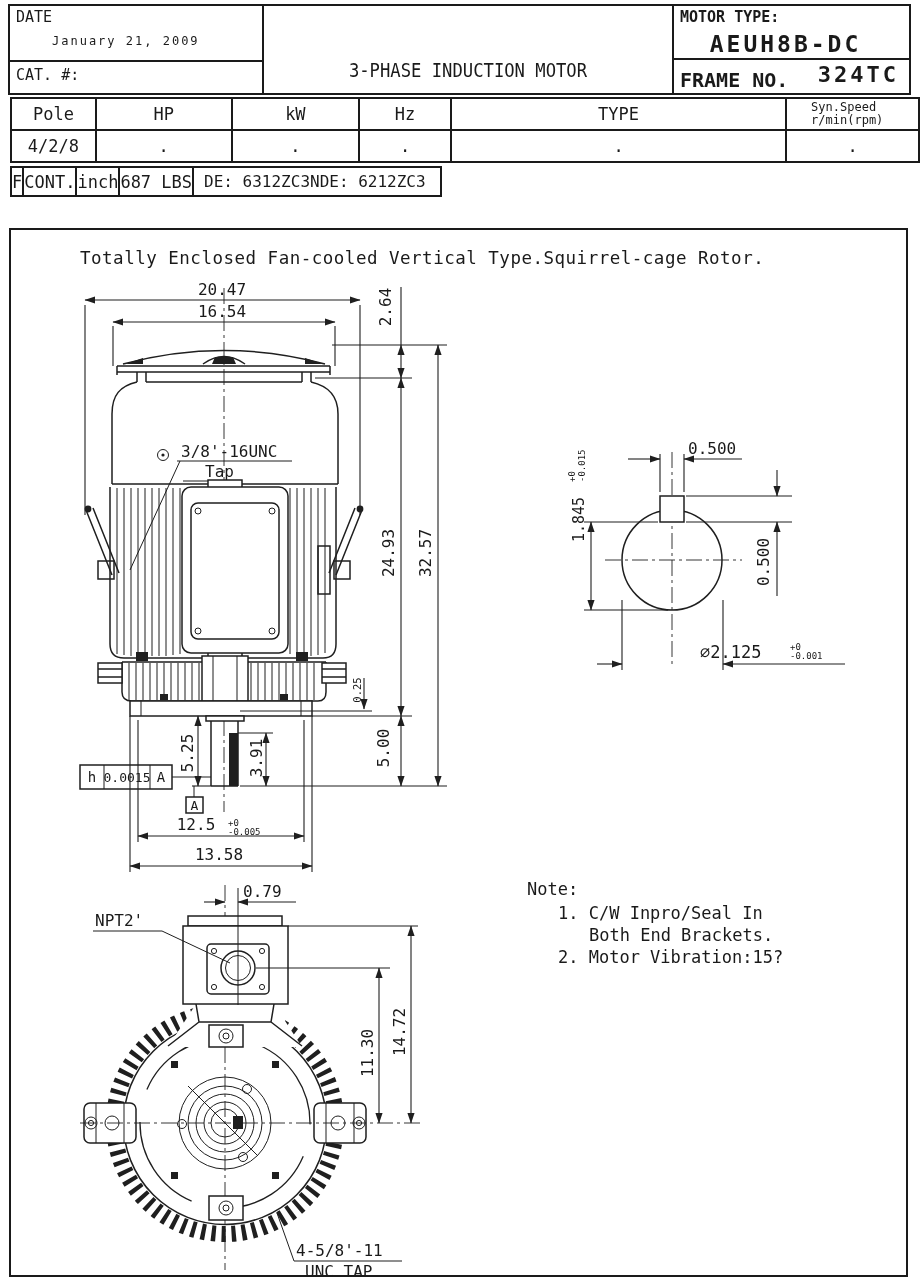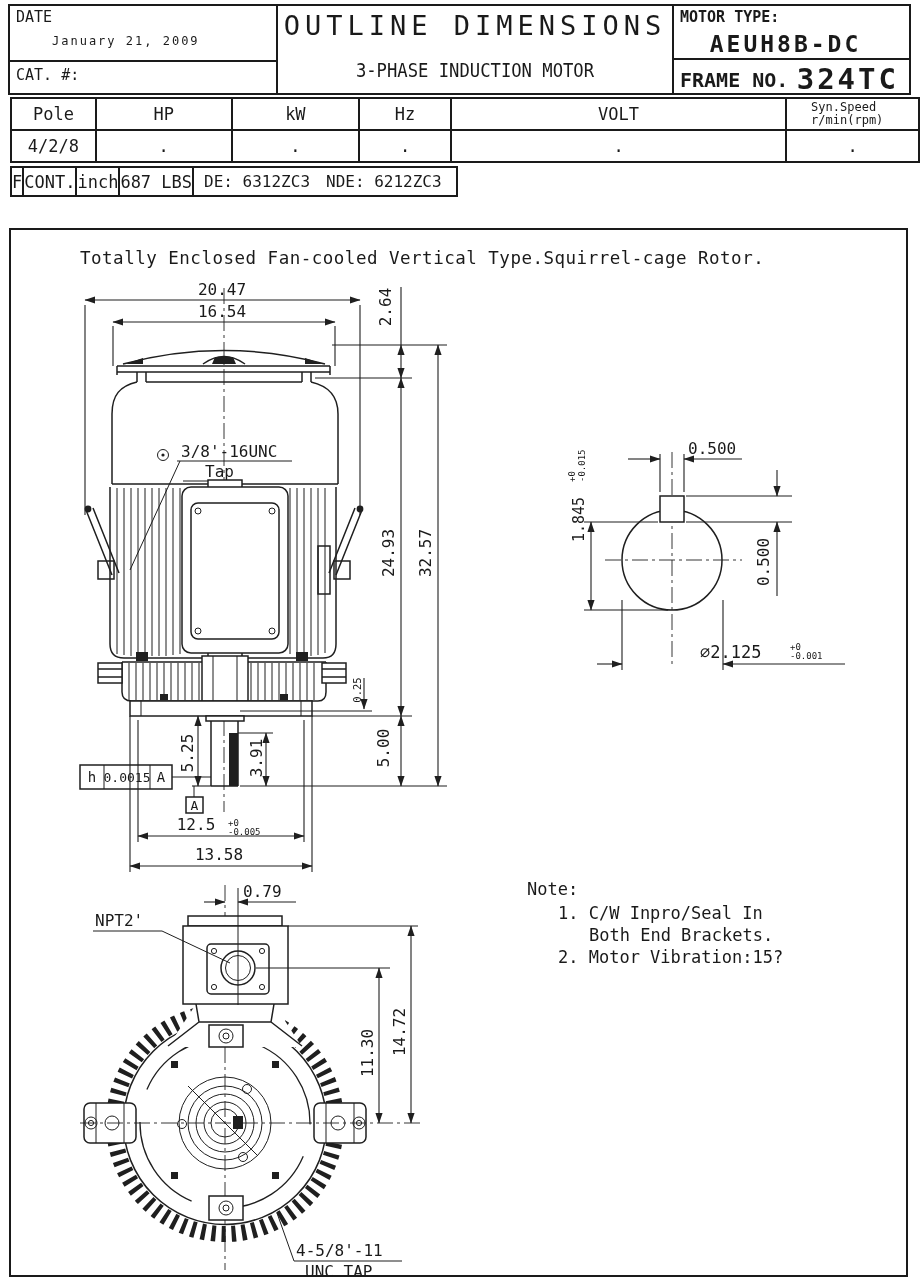--- a/index.html
+++ b/index.html
@@ -1,43 +1,43 @@
 <!DOCTYPE html>
 <html><head>
 <meta charset="utf-8">
 <style>
   html,body{margin:0;padding:0;background:#fff;width:920px;height:1280px;overflow:hidden;}
   body{font-family:"DejaVu Sans Mono",monospace;color:#1a1a1a;position:relative;}
   .abs{position:absolute;}
   
   #titleblock{left:8px;top:4px;width:899px;height:87px;border:2px solid #1a1a1a;}
-  .tb-cell{position:absolute;top:0;bottom:0;padding-left:14px;}
+  .tb-cell{position:absolute;top:0;bottom:0;}
   #tb-left{left:0;width:252px;border-right:2px solid #1a1a1a;}
   #tb-center{left:254px;width:408px;}
   #tb-right{left:662px;right:0;border-left:2px solid #1a1a1a;font-weight:bold;}
   .tb-label{font-size:15px;}
   #date-label{position:absolute;left:6px;top:2px;}
   #date-value{position:absolute;left:42px;top:28px;font-size:12px;letter-spacing:2px;}
   #cat-row{position:absolute;left:0;right:0;top:54px;bottom:0;border-top:2px solid #1a1a1a;}
   #cat-label{position:absolute;left:6px;top:4px;font-size:15px;text-align:center;}
   #main-title{position:absolute;left:0;right:0;top:4px;text-align:center;font-size:27px;letter-spacing:5px;white-space:nowrap;}
   #sub-title{position:absolute;left:0;right:0;top:52px;text-align:center;font-size:20px;letter-spacing:0px;white-space:nowrap;transform:scaleX(.86);}
   #motortype-label{position:absolute;left:6px;top:2px;}
   #motortype-value{position:absolute;left:0;right:12px;top:25px;text-align:center;font-size:23px;letter-spacing:3px;}
   #frame-row{position:absolute;left:0;right:0;top:52px;bottom:0;border-top:2px solid #1a1a1a;}
   #frame-label{position:absolute;left:6px;top:8px;font-size:20px;}
-  #frame-value{position:absolute;right:10px;top:2px;font-size:29px;letter-spacing:3px;}
+  #frame-value{position:absolute;right:10px;top:2px;font-size:22px;letter-spacing:3px;}
   
   table{border-collapse:collapse;table-layout:fixed;}
   td{border:2px solid #1a1a1a;text-align:center;vertical-align:middle;font-size:17px;padding:0;}
   #table1{left:10px;top:97px;}
   #table2{left:10px;top:166px;}
   #table1 td{height:30px;border-radius:11px;} #table2 td{height:27px;}
   .syn{font-size:12px;line-height:1.08;text-align:left;padding-left:4px;margin-left:20px;}
-  .bearings-val{display:flex;justify-content:flex-start;padding:0 14px 0 10px;font-size:16px;gap:16px;}
+  .bearings-val{display:flex;justify-content:flex-start;padding:0 14px 0 10px;font-size:16px;}
   
   svg text{fill:#1a1a1a;font-family:"DejaVu Sans Mono",monospace;}
   .obj{stroke:#1f1f1f;stroke-width:1.5;fill:none;}
   .objw{stroke:#1f1f1f;stroke-width:1.5;fill:#fff;}
   .thin{stroke:#1f1f1f;stroke-width:1;fill:none;}
   .dim{stroke:#1f1f1f;stroke-width:1.1;fill:none;}
   .cl{stroke:#1f1f1f;stroke-width:0.9;fill:none;stroke-dasharray:16 4 3 4;}
   .dk{fill:#1f1f1f;stroke:none;}
   .dt{font-size:16px;}
   .dts{font-size:9px;}
@@ -47,41 +47,40 @@
 
 <div id="titleblock" class="abs">
   <div id="tb-left" class="tb-cell">
     <div id="date-label" class="tb-label">DATE</div>
     <div id="date-value">January 21, 2009</div>
     <div id="cat-row">
       <div id="cat-label">CAT. #:</div>
     </div>
   </div>
   <div id="tb-center" class="tb-cell">
-    <div id="main-title">OUTLINE DIMENSIONS</div>
     <div id="sub-title">3-PHASE INDUCTION MOTOR</div>
   </div>
   <div id="tb-right" class="tb-cell">
     <div id="motortype-label" class="tb-label">MOTOR TYPE:</div>
     <div id="motortype-value">AEUH8B-DC</div>
     <div id="frame-row">
       <div id="frame-label">FRAME NO.</div>
       <div id="frame-value">324TC</div>
     </div>
   </div>
 </div>
 
 <table id="table1" class="abs">
   <tbody>
       <tr>
     <td style="width:83px">Pole</td>
     <td style="width:134px">HP</td>
     <td style="width:126px">kW</td>
     <td style="width:90px">Hz</td>
-    <td style="width:334px">VOLT</td>
+    <td style="width:334px">TYPE</td>
     <td style="width:131px">
       <div class="syn">Syn.Speed</div>
       <div class="syn">r/min(rpm)</div>
     </td>
   </tr>
   <tr>
     <td>4/2/8</td>
     <td>.</td>
     <td>.</td>
     <td>.</td>

